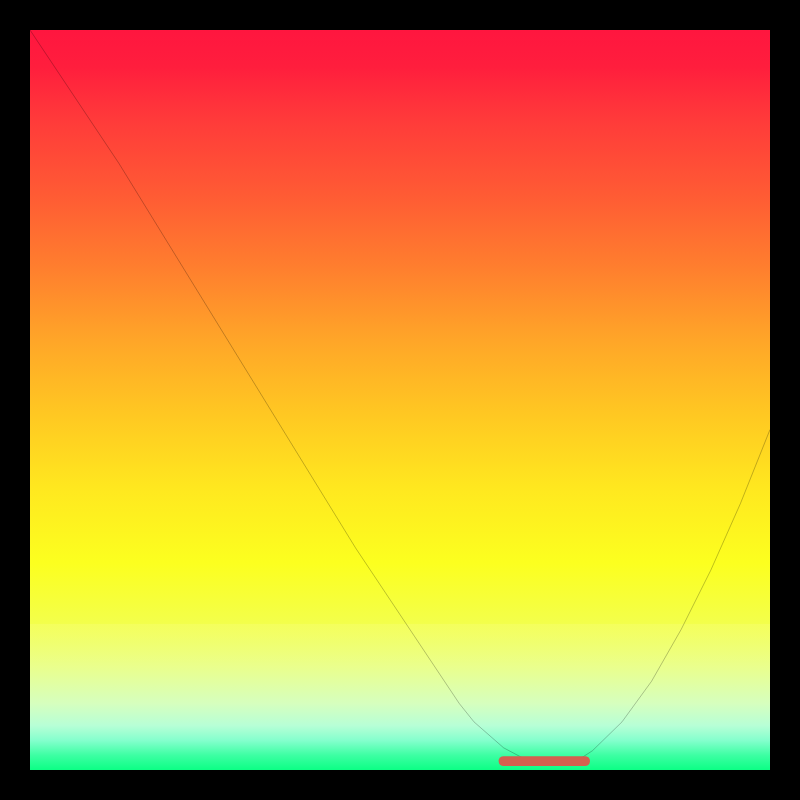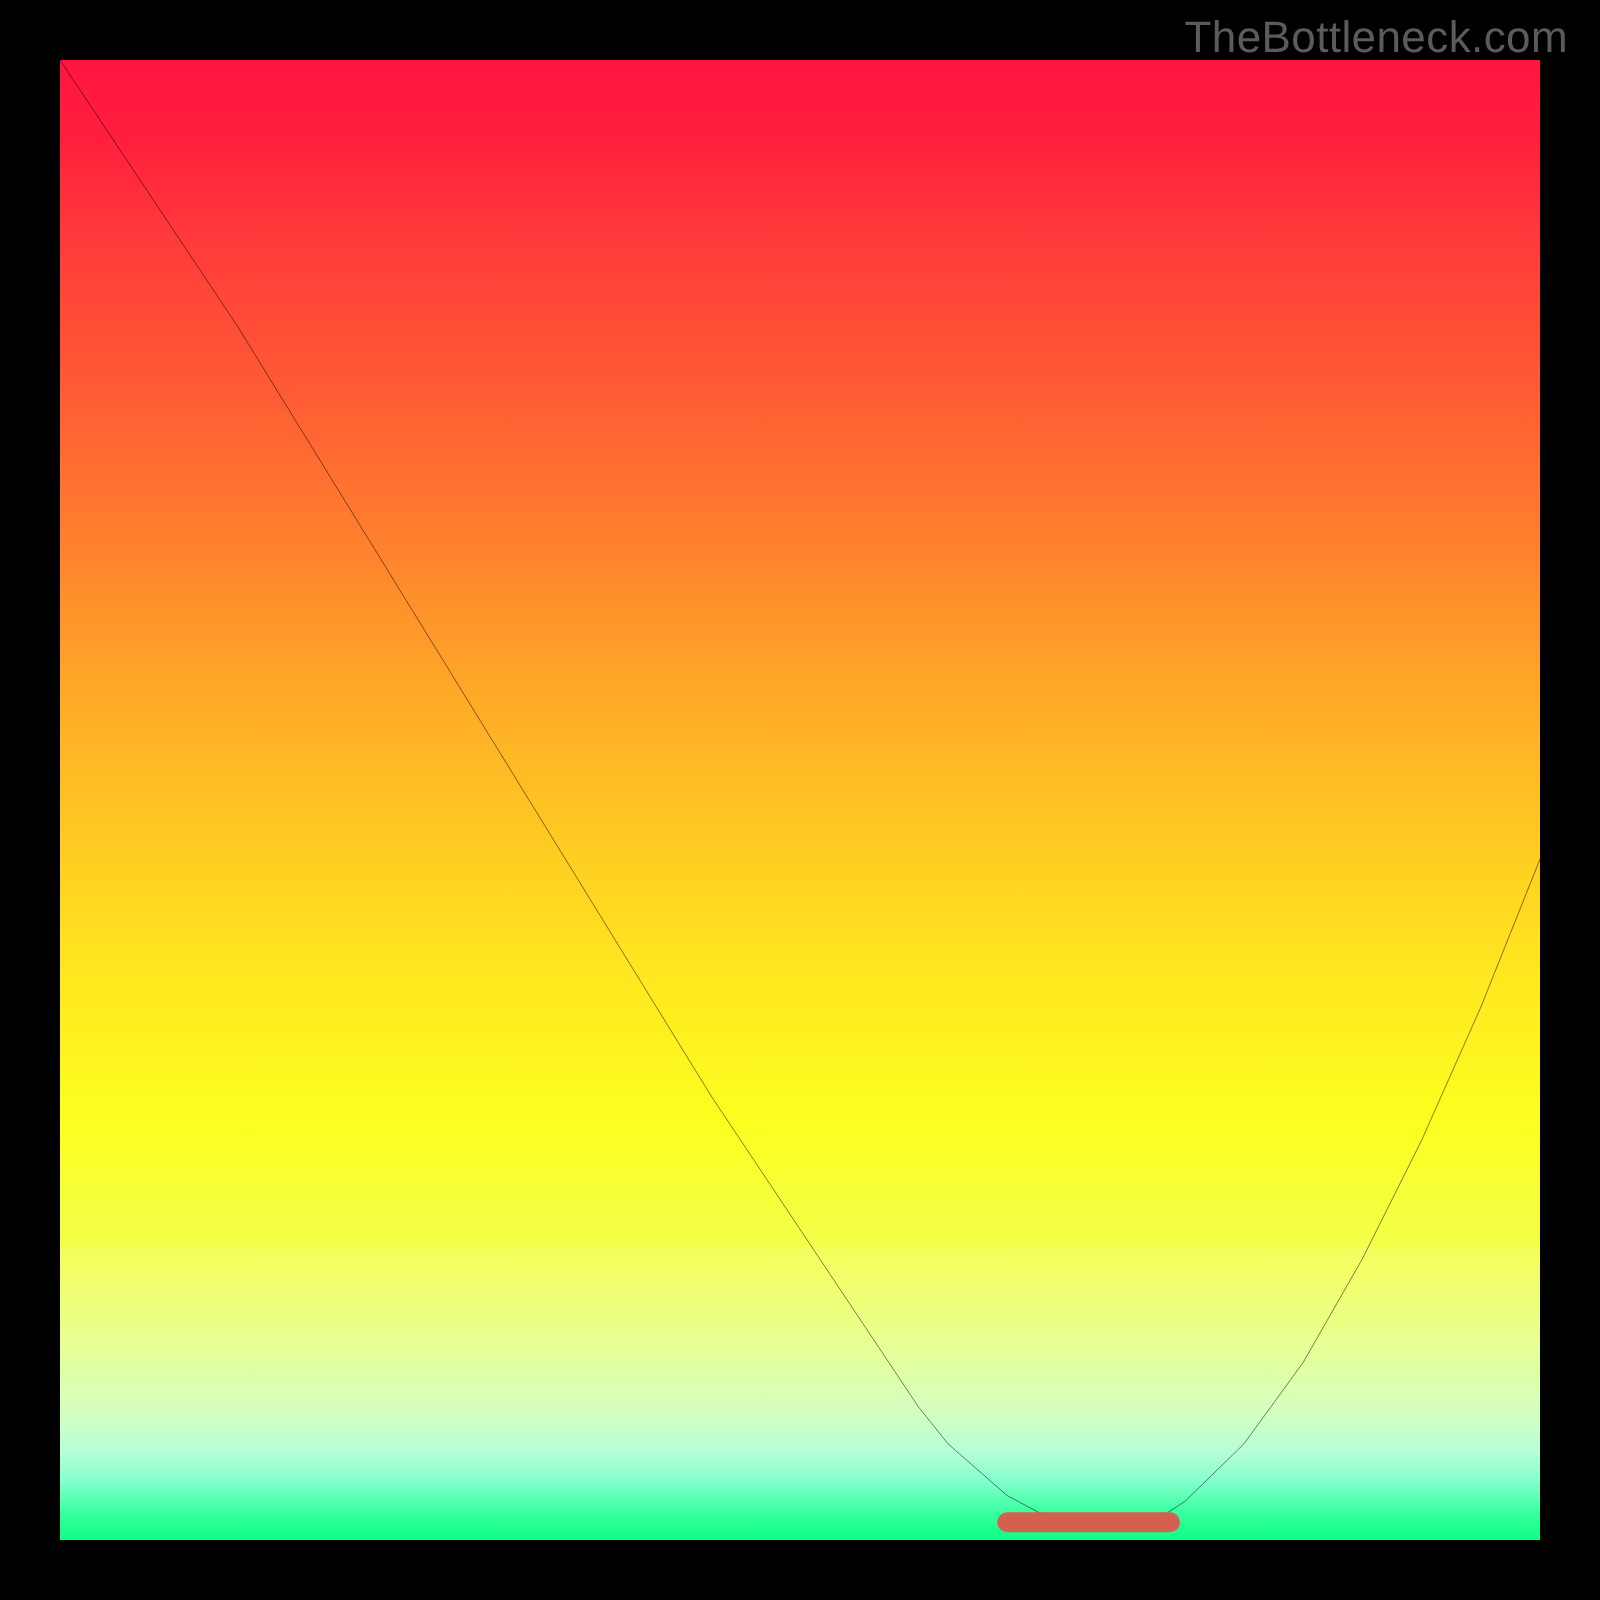--- a/index.html
+++ b/index.html
@@ -62,21 +62,20 @@
     position: absolute;
     inset: 0;
     width: 100%;
     height: 100%;
   }
 </style>
 </head>
 <body>
 
 <div class="frame">
-  <div class="watermark">TheBottleneck.com</div>
   <div class="plot">
     <div class="gradient"></div>
     <div class="band1"></div>
     <svg class="curve" viewBox="0 0 100 100" preserveAspectRatio="none">
       <path id="series-0" fill="none" stroke="#000000" stroke-width="0.25" vector-effect="non-scaling-stroke" d="M0.000 0.000 L4.000 6.000 L8.000 12.000 L12.000 18.000 L16.000 24.500 L20.000 31.000 L24.000 37.500 L28.000 44.000 L32.000 50.500 L36.000 57.000 L40.000 63.500 L44.000 70.000 L48.000 76.000 L52.000 82.000 L56.000 88.000 L58.000 91.000 L60.000 93.500 L64.000 97.000 L67.000 98.600 L70.000 99.200 L72.000 99.200 L74.000 98.700 L76.000 97.400 L80.000 93.500 L84.000 88.000 L88.000 81.000 L92.000 73.000 L96.000 64.000 L100.000 54.000"></path>
       <path id="series-1" fill="none" stroke="#d4604f" stroke-width="1.35" stroke-linecap="round" d="M64.000 98.800 L75.000 98.800"></path>
     </svg>
   </div>
 </div>
 

